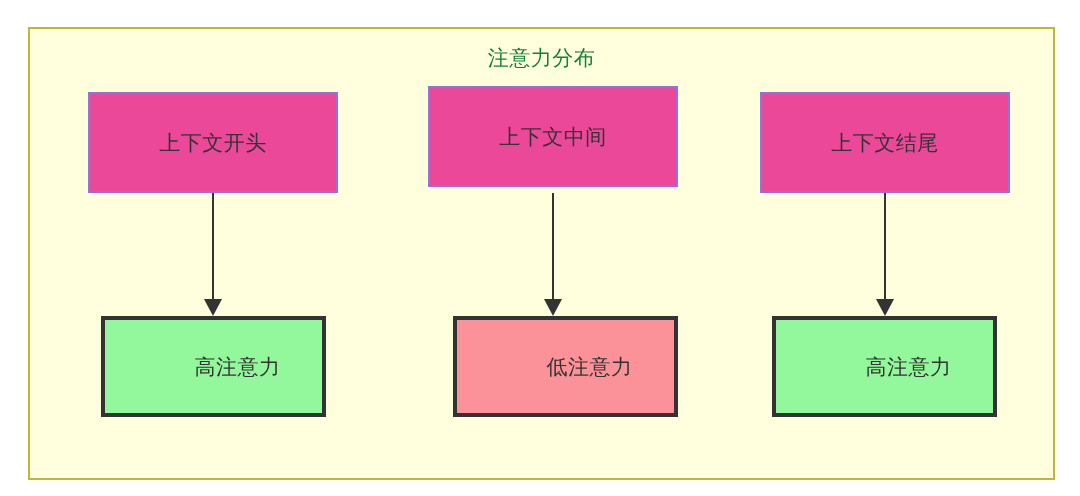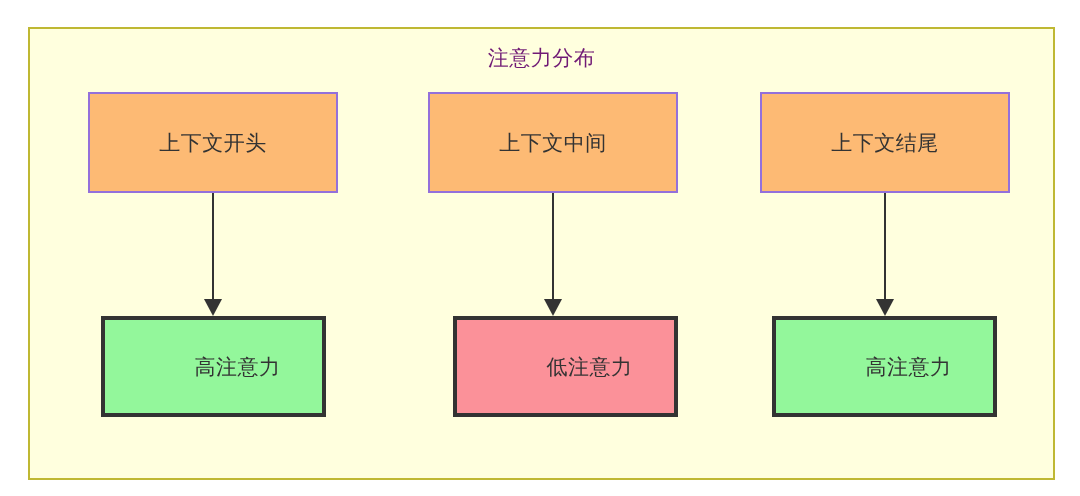--- a/index.html
+++ b/index.html
@@ -34,21 +34,21 @@
   }
 
   .cluster-title {
     position: absolute;
     left: 0;
     top: 16px;
     width: 100%;
     text-align: center;
     font-size: 21px;
     line-height: 26px;
-    color: #701a75;
+    color: #15803d;
     letter-spacing: 0.5px;
     white-space: nowrap;
   }
 
   
   .node {
     position: absolute;
     display: flex;
     align-items: center;
     justify-content: center;
@@ -56,42 +56,42 @@
     font-size: 21px;
     line-height: 26px;
     color: #333333;
     letter-spacing: 0.5px;
     white-space: nowrap;
   }
 
   .node.ctx {
     width: 250px;
     height: 101px;
-    background: #fdba74;
+    background: #ec4899;
     border: 2px solid #9370db;
   }
 
   .node.attn {
     width: 225px;
     height: 101px;
     border: 4px solid #333333;
     padding-left: 48px;
   }
 
   .node.attn.high {
     background: #93f79b;
   }
 
   .node.attn.low {
     background: #fb9199;
   }
 
   
   #node-ctx-start { left: 88px;  top: 92px; }
-  #node-ctx-mid   { left: 428px; top: 92px; }
+  #node-ctx-mid   { left: 428px; top: 86px; }
   #node-ctx-end   { left: 760px; top: 92px; text-align: center; }
 
   #node-attn-start { left: 101px; top: 316px; }
   #node-attn-mid   { left: 453px; top: 316px; }
   #node-attn-end   { left: 772px; top: 316px; }
 
   
   #edges {
     position: absolute;
     left: 0;

